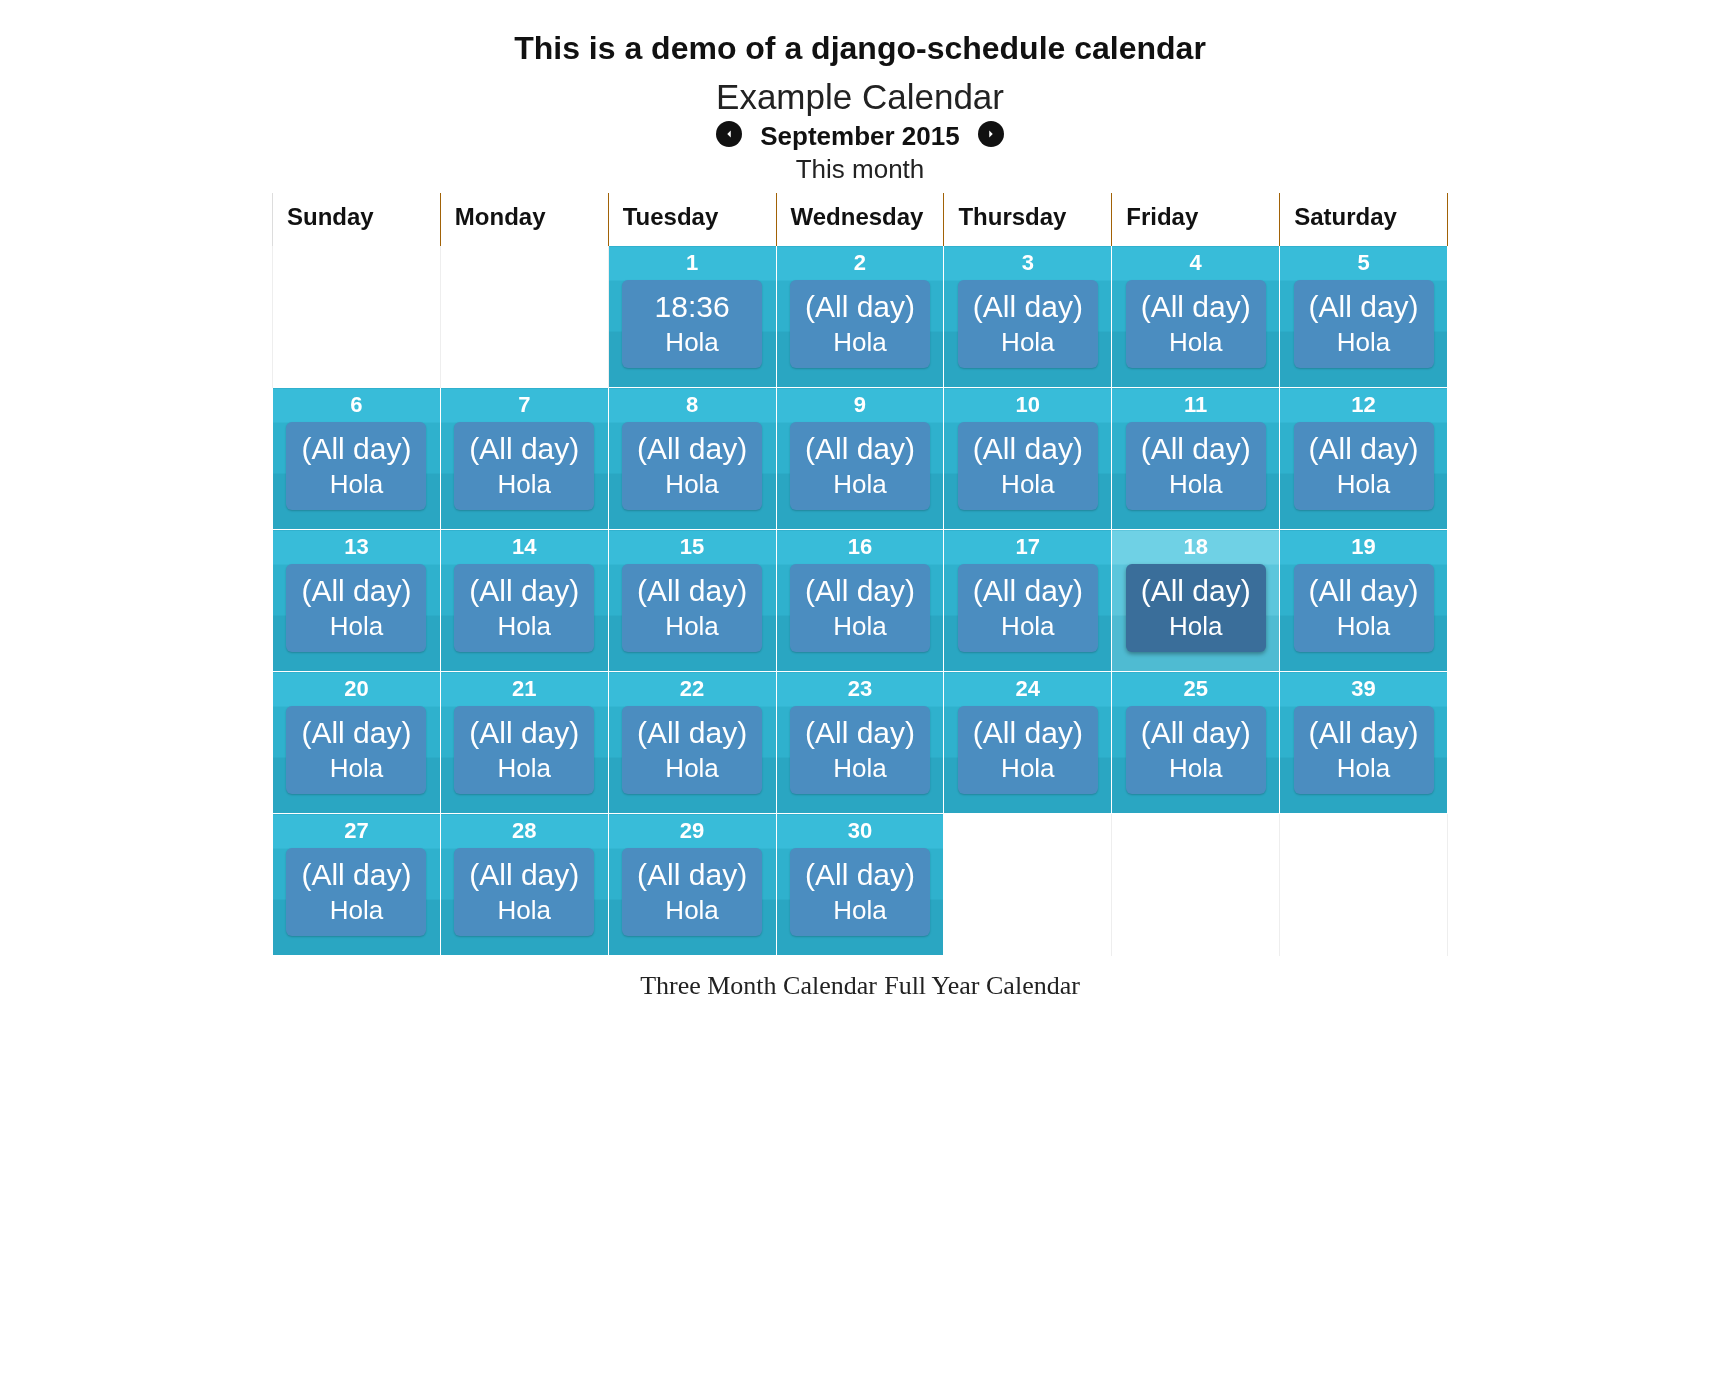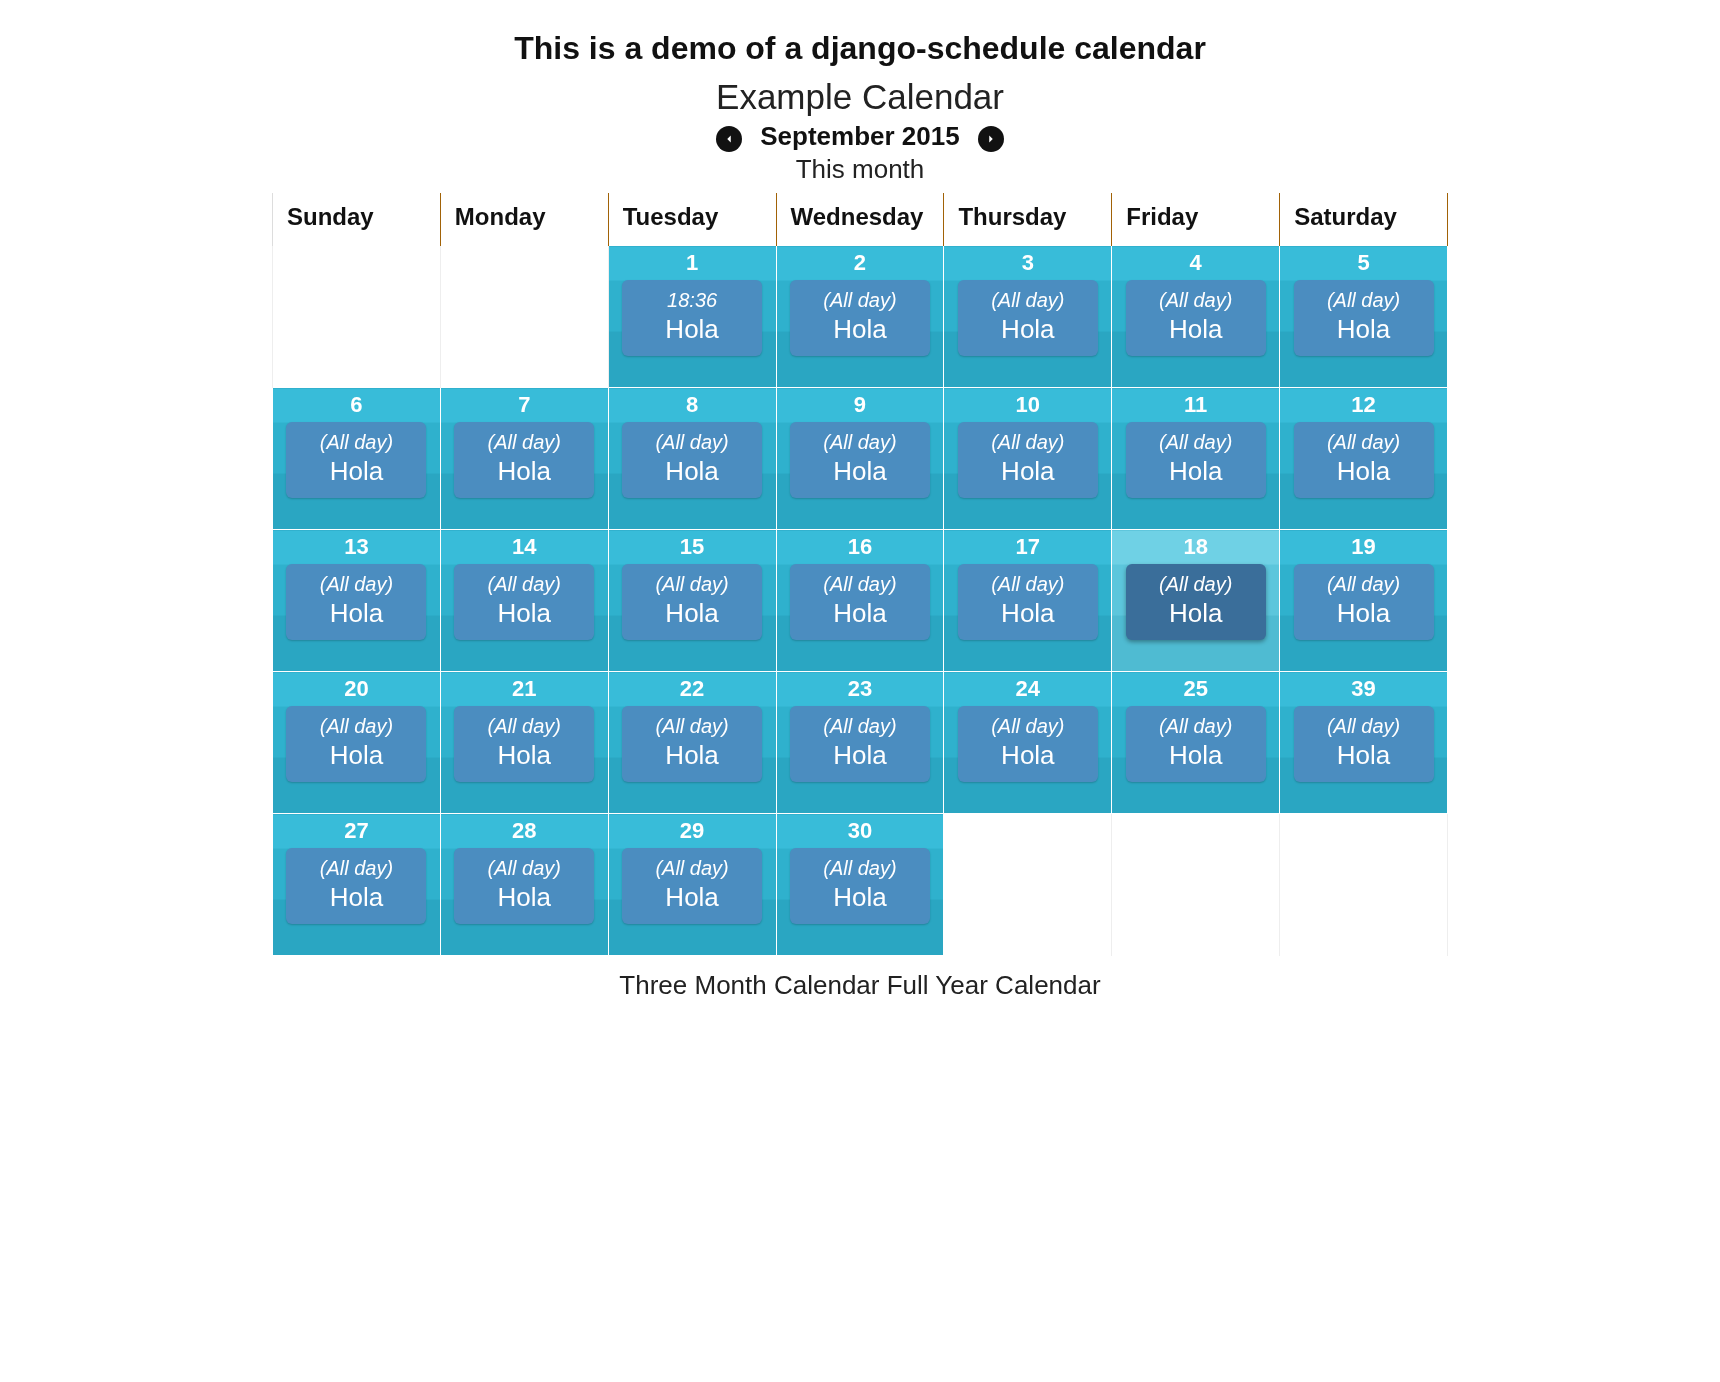--- a/index.html
+++ b/index.html
@@ -18,21 +18,21 @@
     color: #111;
   }
   .subtitle {
     text-align: center;
     font-size: 35px;
     color: #222;
     margin-bottom: 4px;
   }
   .month-nav {
     display: flex;
-    align-items: flex-end;
+    align-items: flex-start;
     justify-content: center;
     gap: 18px;
     margin-bottom: 2px;
   }
   .month-nav .nav-btn {
     width: 26px;
     height: 26px;
     border-radius: 50%;
     background: #111;
     color: #fff;
@@ -130,35 +130,34 @@
     padding: 8px 6px 10px 6px;
     text-align: center;
     box-shadow: 0 1px 2px rgba(0,0,0,0.2);
     cursor: pointer;
   }
   .today .event {
     background: #3a6e9a;
     box-shadow: 0 2px 4px rgba(0,0,0,0.35);
   }
   .event .ev-time {
-    font-size: 20px;
+    font-size: 30px;
     line-height: 1.25;
-    font-style: italic;
   }
   .event .ev-title {
     font-size: 26px;
     line-height: 1.25;
   }
   .footer-links {
     text-align: center;
     font-size: 26px;
     color: #222;
     margin-top: 14px;
   }
-  .footer-links span { cursor: pointer; }
+  .footer-links span { cursor: pointer; font-family: Liberation Serif, serif; }
 </style>
 </head>
 <body>
 
 <h1 class="page-title">This is a demo of a django-schedule calendar</h1>
 <div class="subtitle">Example Calendar</div>
 
 <div class="month-nav">
   <div class="nav-btn">
     <svg viewBox="0 0 24 24">

